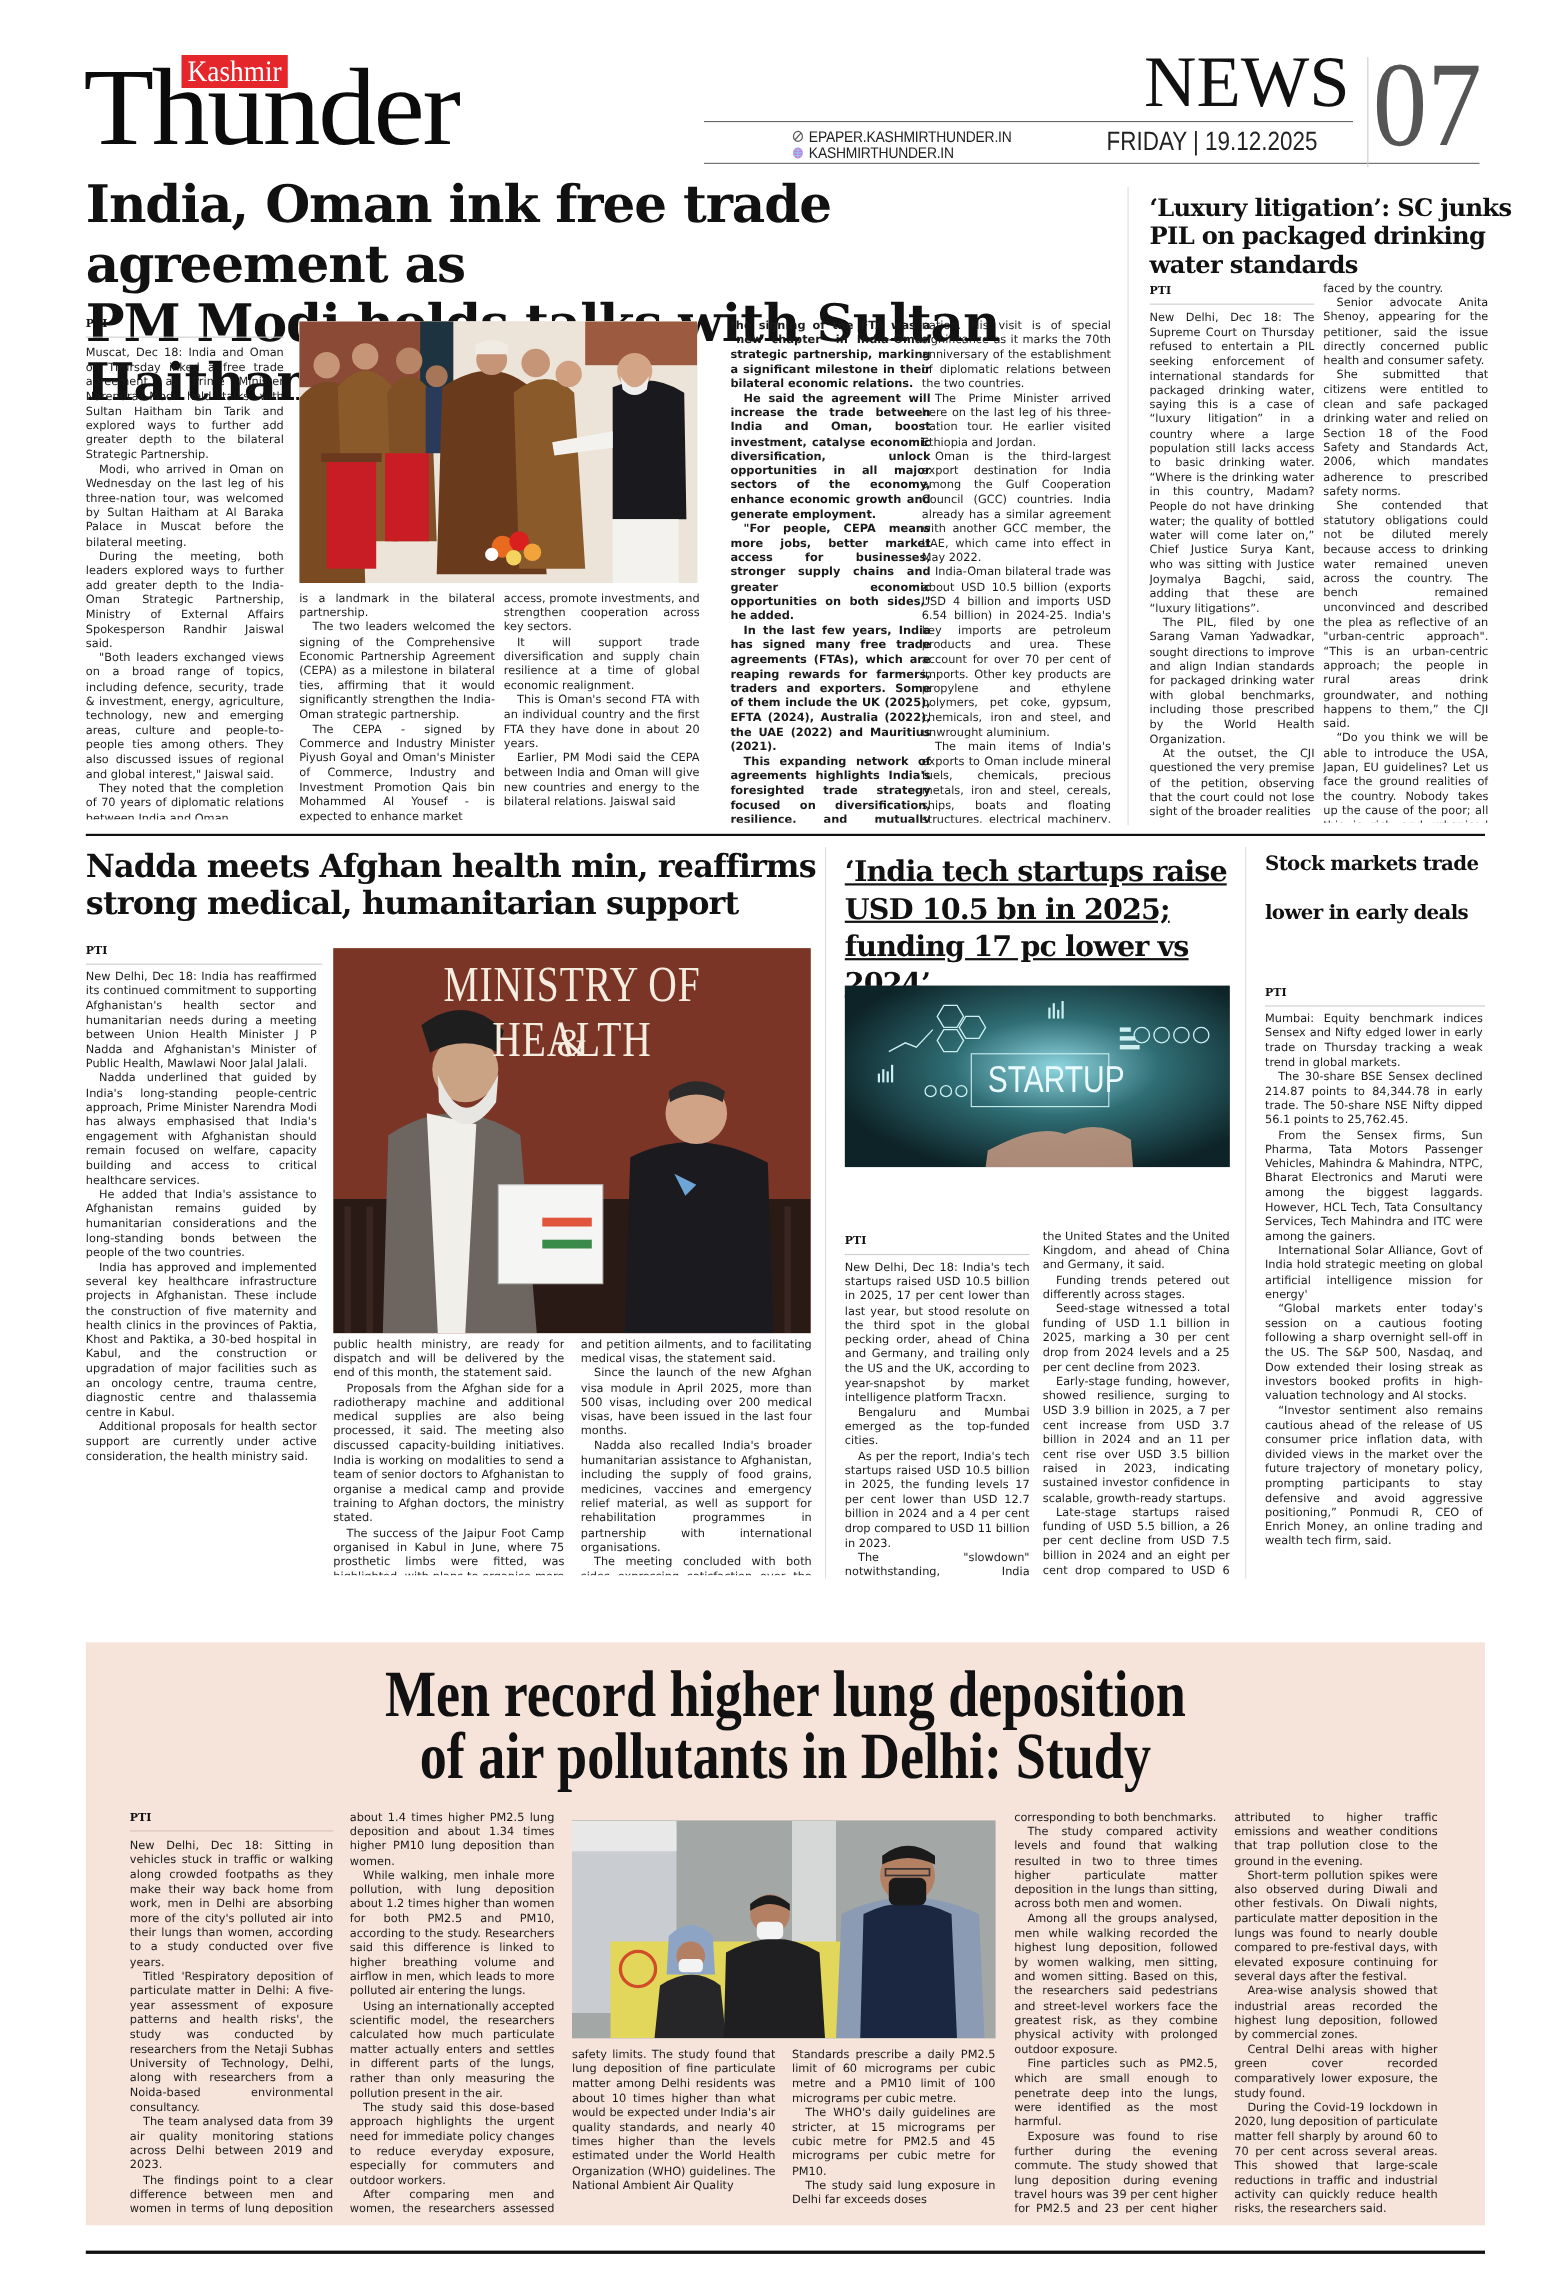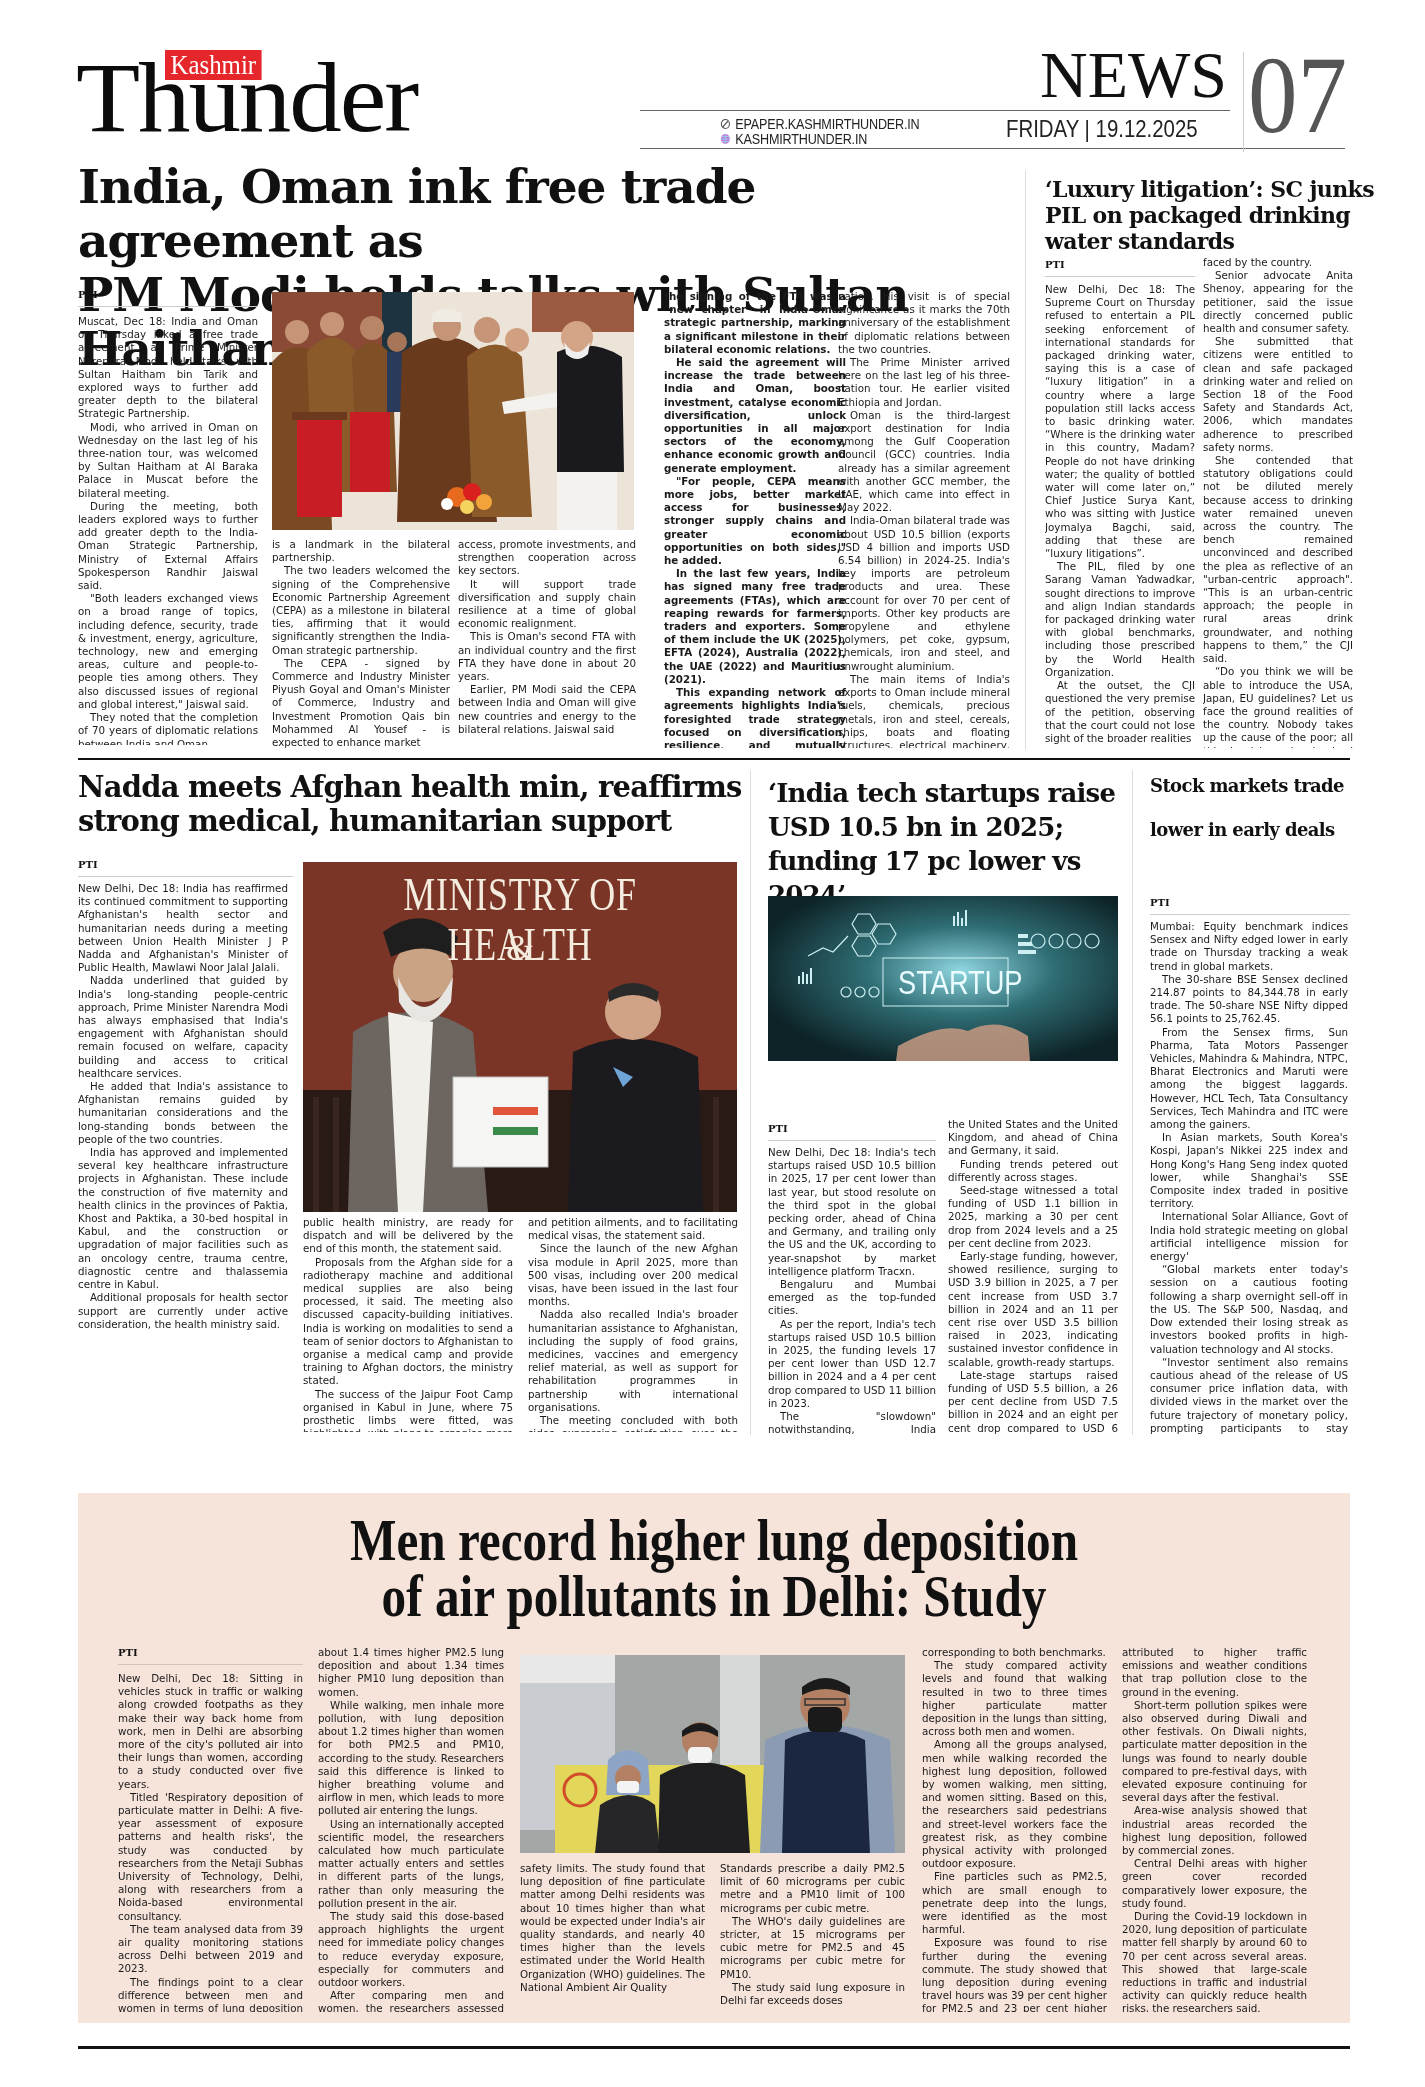--- a/index.html
+++ b/index.html
@@ -232,21 +232,21 @@
     <p class="first">and petition ailments, and to facilitating medical visas, the statement said.</p>
     <p>Since the launch of the new Afghan visa module in April 2025, more than 500 visas, including over 200 medical visas, have been issued in the last four months.</p>
     <p>Nadda also recalled India's broader humanitarian assistance to Afghanistan, including the supply of food grains, medicines, vaccines and emergency relief material, as well as support for rehabilitation programmes in partnership with international organisations.</p>
     <p>The meeting concluded with both sides expressing satisfaction over the ongoing cooperation and reaffirming their shared commitment to strengthening healthcare support for the Afghan people, the statement said.</p>
   </div>
 </div>
 
 <div class="vline" style="left:750px; top:770px; height:665px;"></div>
 
 <div>
-  <div class="abs hl-mid" style="left:768px; top:776px; width:360px; font-size:26px; line-height:34px;">‘India tech startups raise USD 10.5 bn in 2025; funding 17 pc lower vs 2024’</div>
+  <div class="abs hl-mid" style="left:768px; top:776px; width:360px; font-size:26px; line-height:34px;text-decoration:underline;">‘India tech startups raise USD 10.5 bn in 2025; funding 17 pc lower vs 2024’</div>
   <div class="photo" style="left:768px; top:896px; width:350px; height:165px; background:#404040;">
     <svg width="350" height="165" viewBox="0 0 350 165">
       <defs>
         <radialGradient id="glow" cx="55%" cy="45%" r="60%">
           <stop offset="0%" stop-color="#8fd6e0"></stop>
           <stop offset="45%" stop-color="#2f6d74"></stop>
           <stop offset="100%" stop-color="#0d2327"></stop>
         </radialGradient>
       </defs>
       <rect width="350" height="165" fill="url(#glow)"></rect>
@@ -299,21 +299,20 @@
 
 <div class="vline" style="left:1132px; top:770px; height:665px;"></div>
 
 <div>
   <div class="abs hl-side" style="left:1150px; top:764px; width:200px; font-size:18px; line-height:44px;">Stock markets trade lower in early deals</div>
   <div class="abs byline" style="left:1150px; top:896px; width:200px;">PTI</div>
   <div class="col" style="left:1150px; top:920px; width:198px; height:514px;">
     <p class="first">Mumbai: Equity benchmark indices Sensex and Nifty edged lower in early trade on Thursday tracking a weak trend in global markets.</p>
     <p>The 30-share BSE Sensex declined 214.87 points to 84,344.78 in early trade. The 50-share NSE Nifty dipped 56.1 points to 25,762.45.</p>
     <p>From the Sensex firms, Sun Pharma, Tata Motors Passenger Vehicles, Mahindra &amp; Mahindra, NTPC, Bharat Electronics and Maruti were among the biggest laggards. However, HCL Tech, Tata Consultancy Services, Tech Mahindra and ITC were among the gainers.</p>
-    <p>In Asian markets, South Korea's Kospi, Japan's Nikkei 225 index and Hong Kong's Hang Seng index quoted lower, while Shanghai's SSE Composite index traded in positive territory.</p>
     <p>International Solar Alliance, Govt of India hold strategic meeting on global artificial intelligence mission for energy'</p>
     <p>“Global markets enter today's session on a cautious footing following a sharp overnight sell-off in the US. The S&amp;P 500, Nasdaq, and Dow extended their losing streak as investors booked profits in high-valuation technology and AI stocks.</p>
     <p>“Investor sentiment also remains cautious ahead of the release of US consumer price inflation data, with divided views in the market over the future trajectory of monetary policy, prompting participants to stay defensive and avoid aggressive positioning,” Ponmudi R, CEO of Enrich Money, an online trading and wealth tech firm, said.</p>
   </div>
 </div>
 
 <div class="pink-box"></div>
 <div>
   <div class="abs hl-box" style="left:78px; top:1512px; width:1272px;">
     <div>Men record higher lung deposition</div>

